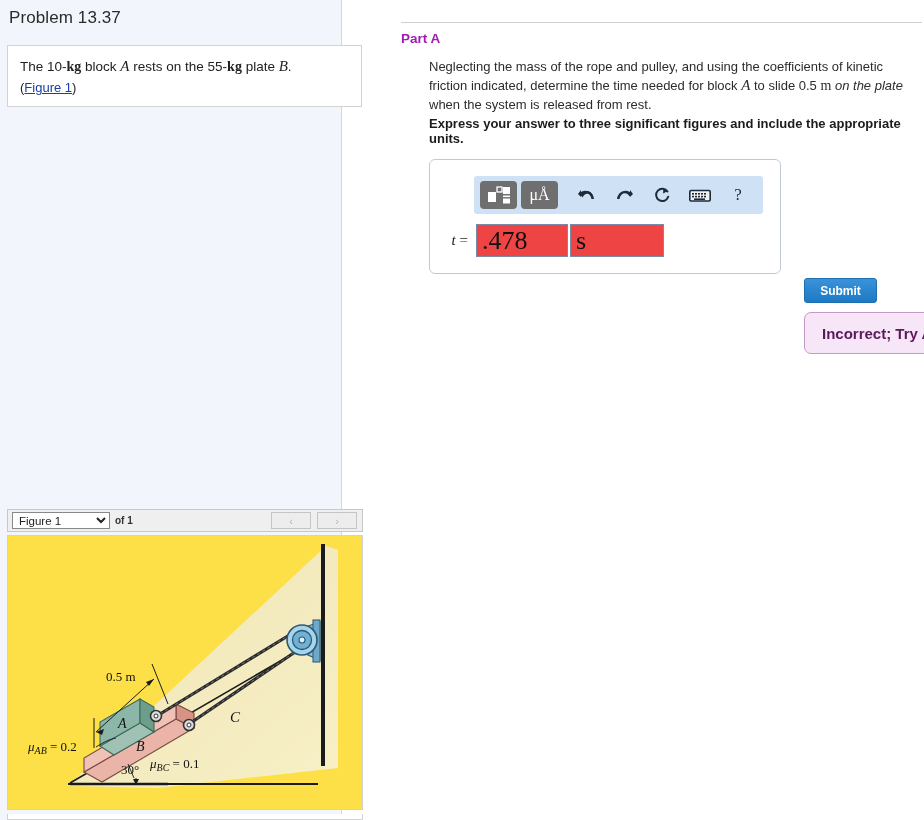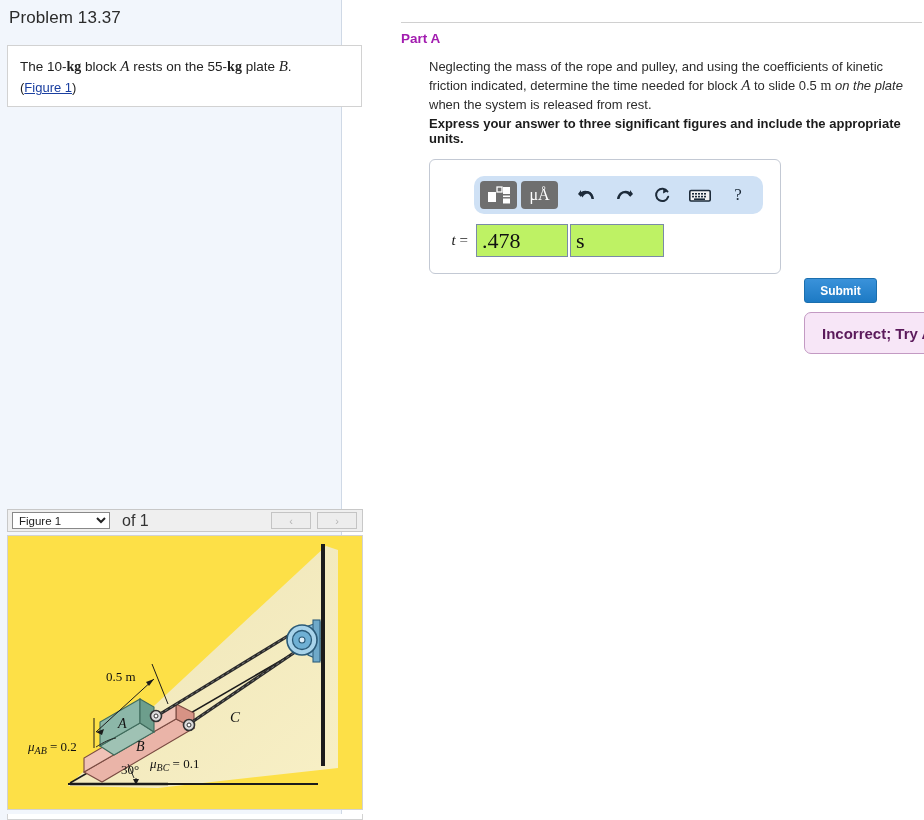--- a/index.html
+++ b/index.html
@@ -43,21 +43,21 @@
     background: #efefef;
     border: 1px solid #c8c8c8;
     display: flex; align-items: center;
   }
   #fig-select {
     margin-left: 4px; width: 98px; height: 17px;
     font-size: 11.5px; font-family: "Liberation Sans", sans-serif;
     border: 1px solid #888; background: #fff;
     color: #222; padding: 0 2px;
   }
-  #fig-of { font-size: 16px; color: #333; margin-left: 12px; }
+  #fig-of { font-size: 10px; color: #333; margin-left: 5px; font-weight: bold; }
   .navbtn {
     width: 40px; height: 17px;
     border: 1px solid #c4c4c4; background: #ededed;
     color: #b5b5b5; font-size: 11px;
     display: flex; align-items: center; justify-content: center;
     cursor: default;
   }
   #fig-nav { margin-left: auto; display: flex; gap: 6px; margin-right: 5px; }
 
   #fig-box {
@@ -100,21 +100,21 @@
     position: absolute; left: 54px; top: 159px;
     width: 352px; height: 115px;
     background: #ffffff;
     border: 1px solid #c3c9d4;
     border-radius: 6px;
   }
   #toolbar {
     position: absolute; left: 44px; top: 16px;
     width: 289px; height: 38px;
     background: #cfe1f5;
-    border-radius: 10px;
+    border-radius: 3px;
     display: flex; align-items: center; gap: 4px;
     padding-left: 6px;
   }
   .tb-btn-dark {
     width: 37px; height: 28px;
     background: #6f6f6f; border-radius: 4px;
     display: flex; align-items: center; justify-content: center;
     cursor: pointer;
   }
   .tb-icon { width: 34px; height: 28px; display:flex; align-items:center; justify-content:center; cursor: pointer; color: #1d2b3a; }
@@ -124,22 +124,22 @@
   #eq-row {
     position: absolute; left: 12px; top: 64px;
     display: flex; align-items: center;
   }
   #eq-label {
     font-family: "Liberation Serif", serif; font-size: 15px; color: #1a1a1a;
     margin-right: 8px; width: 26px; text-align: right;
   }
   #eq-label i { font-style: italic; }
   .ansfield {
-    height: 33px; border: 1px solid #7a8aa8; background: #bef264;
-    font-family: "Liberation Serif", serif; font-size: 22px; color: #111;
+    height: 33px; border: 1px solid #7a8aa8; background: #ef4444;
+    font-family: "Liberation Serif", serif; font-size: 26px; color: #111;
     padding: 0 5px; outline: none;
   }
   #val-input { width: 92px; }
   #unit-input { width: 94px; margin-left: 2px; }
 
   
   #submit-btn {
     position: absolute; left: 429px; top: 278px;
     width: 73px; height: 25px;
     background: linear-gradient(#3a92da,#1d7ac4);

